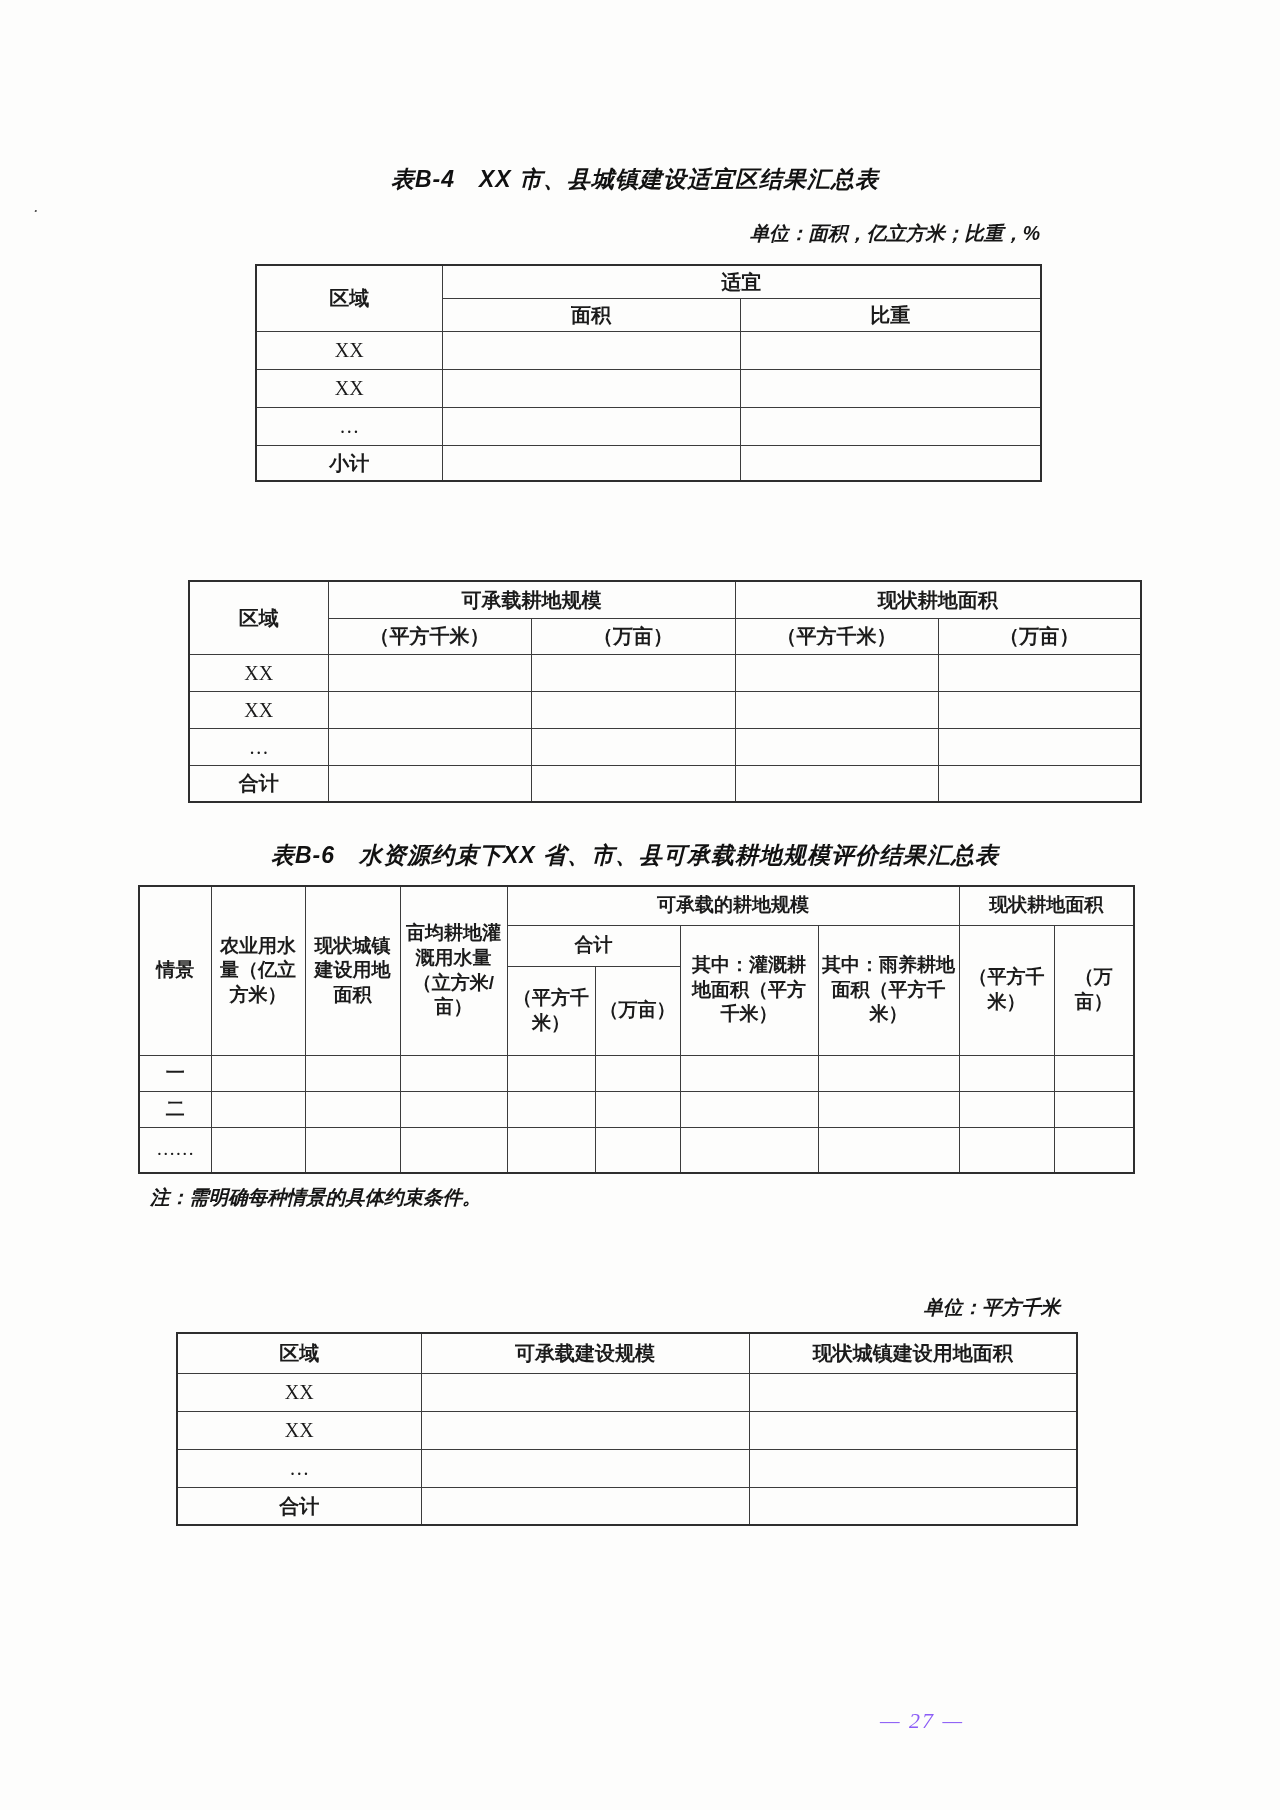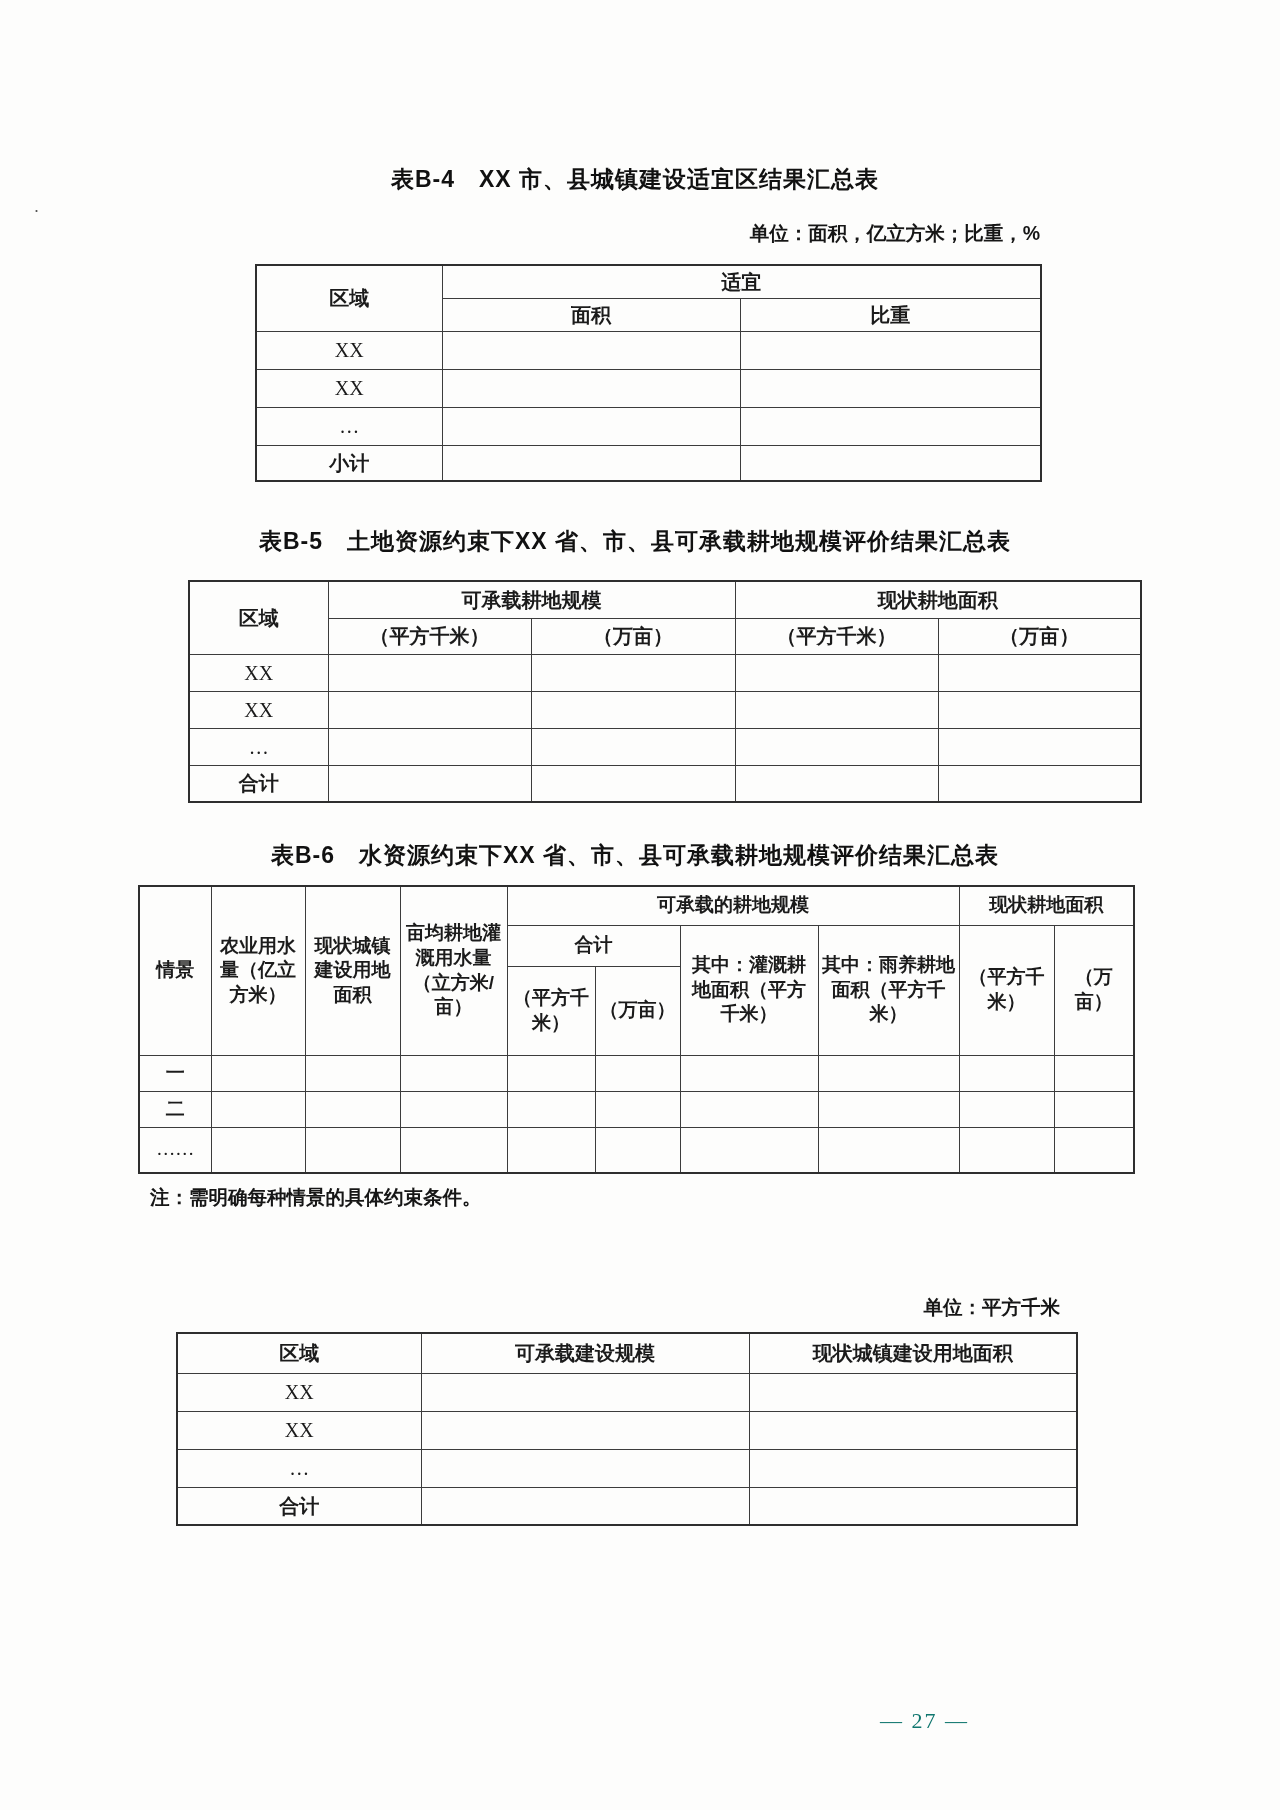--- a/index.html
+++ b/index.html
@@ -4,21 +4,21 @@
 <style>
   html,body{margin:0;padding:0;background:#e8e8e8;}
   .page{
     position:relative;
     width:1280px;height:1810px;
     background:#fdfdfc;
     font-family:"Liberation Sans", sans-serif;
     color:#1b1b1b;
     overflow:hidden;
   }
-  .abs{position:absolute;}
+  .abs{position:absolute;font-style:italic;}
   .tbl-title{
     left:137px;width:996px;
     text-align:center;
     font-size:23px;font-weight:700;color:#111;
     letter-spacing:1px;
   }
   .unit-line{
     text-align:right;
     font-size:19.5px;font-weight:600;color:#161616;
   }
@@ -37,21 +37,21 @@
     vertical-align:middle;
     padding:0 3px;
     font-size:20px;font-weight:600;color:#1b1b1b;
     line-height:1.3;
     overflow:hidden;
   }
   #tbl-b6 td{font-size:19px;}
   .serif{font-family:"Liberation Serif", serif;font-weight:400;margin-top:12px;}
   .page-num{
     font-family:"Liberation Serif", serif;
-    font-size:22px;color:#0f766e;letter-spacing:2px;
+    font-size:22px;color:#8b5cf6;letter-spacing:2px;
   }
   .stray{font-size:18px;color:#555;}
 </style>
 </head>
 <body>
 
 <div class="page">
 
   <div class="abs stray" style="left:34px;top:196px;">.</div>
 
@@ -90,21 +90,20 @@
       <td></td>
     </tr>
     <tr style="height:36px">
       <td>小计</td>
       <td></td>
       <td></td>
     </tr>
   </tbody>
     </table>
 
-  <div class="abs tbl-title" style="top:526px;">表B-5　土地资源约束下XX 省、市、县可承载耕地规模评价结果汇总表</div>
 
   <table id="tbl-b5" style="left:188px;top:580px;width:952px;">
     <colgroup>
         <col style="width:139px">
         <col style="width:203px">
         <col style="width:204px">
         <col style="width:203px">
         <col style="width:203px">
       </colgroup>
     <tbody>

